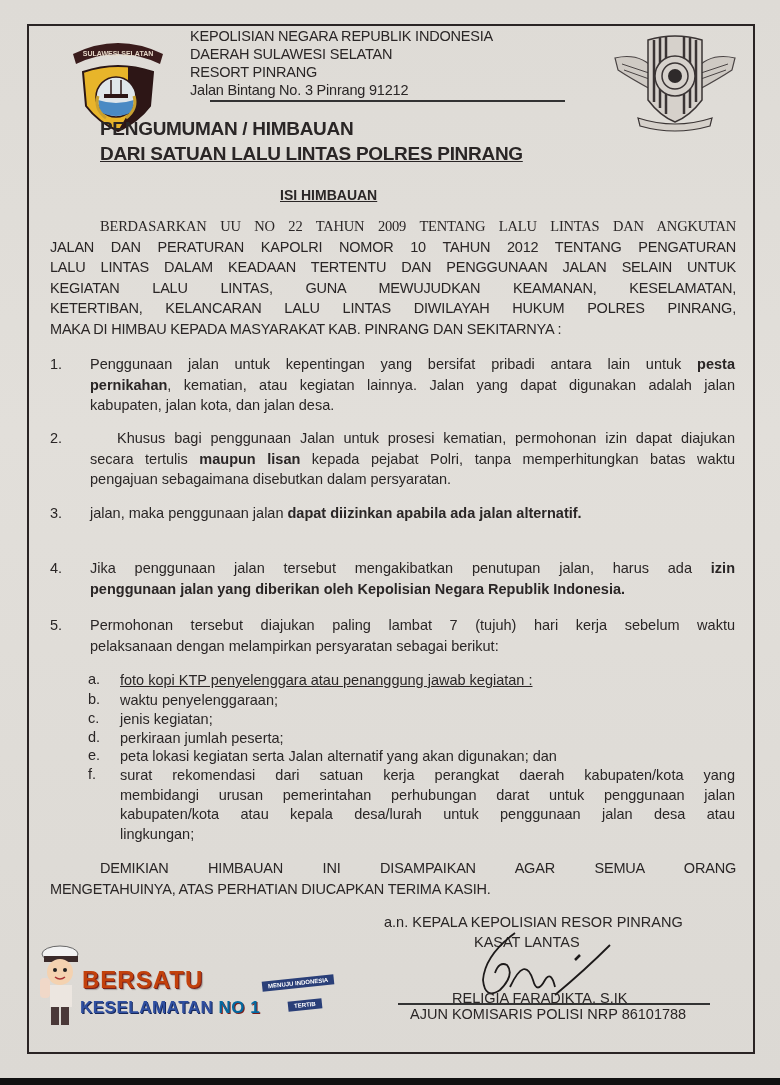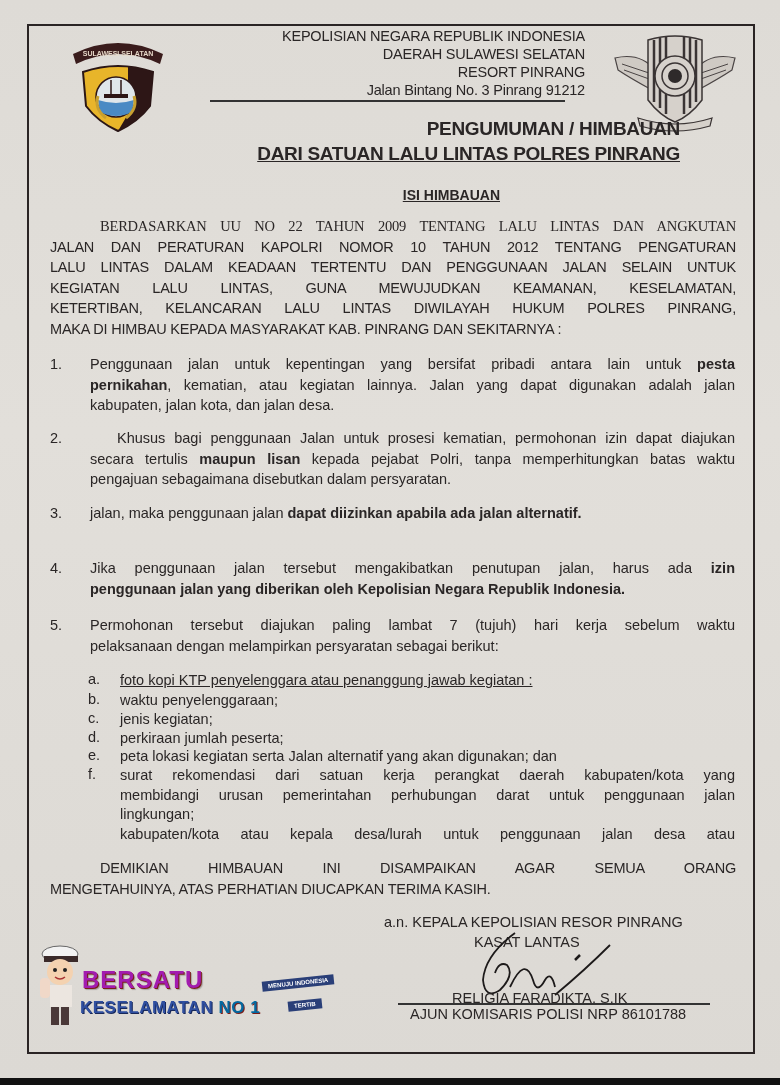--- a/index.html
+++ b/index.html
@@ -13,21 +13,21 @@
   .page-bg {
     position: absolute; left: 0; top: 0; width: 780px; height: 1078px;
     background: linear-gradient(180deg, #dedbd6 0%, #e2dfda 40%, #dcd9d4 100%);
   }
   .bottom-bar { position: absolute; left: 0; top: 1078px; width: 780px; height: 7px; background: #111; }
   .frame {
     position: absolute; left: 27px; top: 24px; width: 728px; height: 1030px;
     border: 2.5px solid #2a2424; box-sizing: border-box;
   }
   .abs { position: absolute; }
-  .center { text-align: right; }
+  .center { text-align: left; }
 
   .kop-line { font-size: 14.5px; line-height: 19.5px; letter-spacing: -0.2px; }
   .kop-rule { position: absolute; left: 210px; top: 100px; width: 355px; height: 1.5px; background: #333; }
 
   .title1 { font-size: 19px; font-weight: bold; letter-spacing: -0.3px; }
   .title2 { font-size: 19px; font-weight: bold; text-decoration: underline; letter-spacing: -0.3px; }
   .subtitle { font-size: 14px; font-weight: bold; text-decoration: underline; }
 
   .para { font-size: 14.5px; line-height: 20.6px; text-align: justify; text-align-last: left; letter-spacing: -0.2px; }
   .para .line { display: block; text-align: justify; text-align-last: justify; white-space: nowrap; }
@@ -38,21 +38,21 @@
   .item-text .line { display: block; text-align-last: justify; text-align: justify; white-space: nowrap; }
   .item-text .line.last { text-align-last: left; }
   b { font-weight: bold; }
 
   .sub-letter { font-size: 14.5px; }
   .sub-text { font-size: 14.5px; line-height: 19.5px; }
 
   .sig-text { font-size: 14.5px; }
   .sig-rule { position: absolute; left: 398px; top: 1003px; width: 312px; height: 1.5px; background: #333; }
 
-  .bersatu { font-size: 24px; font-weight: bold; color: #a21caf; letter-spacing: 1px; text-shadow: 1px 1px 0 #7a1d18, 2px 2px 1px rgba(0,0,0,0.25); }
+  .bersatu { font-size: 24px; font-weight: bold; color: #c2410c; letter-spacing: 1px; text-shadow: 1px 1px 0 #7a1d18, 2px 2px 1px rgba(0,0,0,0.25); }
   .kesel { font-size: 17px; font-weight: bold; color: #2f4fa0; letter-spacing: 0.5px; text-shadow: 1px 1px 0 #17285a; }
   .kesel-no { color: #0369a1; text-shadow: 1px 1px 0 #7a1d18; }
   .ribbon { font-size: 6px; font-weight: bold; color: #fff; background: #2a3f78; padding: 2px 6px; transform: rotate(-6deg); }
 </style>
 </head>
 <body>
 
 <div class="page-bg"></div>
 <div class="frame"></div>
 
@@ -163,22 +163,22 @@
       <span class="line last" style="text-align-last: left;">perkiraan jumlah peserta;</span>
     </div>
     <div class="abs sub-letter" style="left: 88px; top: 747px;">e.</div>
     <div class="abs sub-text item-text" style="left: 120px; top: 747px; width: 615px; line-height: 19.5px;">
       <span class="line last" style="text-align-last: left;">peta lokasi kegiatan serta Jalan alternatif yang akan digunakan; dan</span>
     </div>
     <div class="abs sub-letter" style="left: 88px; top: 766px;">f.</div>
     <div class="abs sub-text item-text" style="left: 120px; top: 766px; width: 615px; line-height: 19.5px;">
       <span class="line">surat rekomendasi dari satuan kerja perangkat daerah kabupaten/kota yang</span>
       <span class="line">membidangi urusan pemerintahan perhubungan darat untuk penggunaan jalan</span>
+      <span class="line">kabupaten/kota atau kepala desa/lurah untuk penggunaan jalan desa atau</span>
       <span class="line last">lingkungan;</span>
-      <span class="line">kabupaten/kota atau kepala desa/lurah untuk penggunaan jalan desa atau</span>
     </div>
   </div>
 
 <div class="abs para" style="left:50px; top:858px; width:686px;">
   <span class="line" style="padding-left:50px;">DEMIKIAN HIMBAUAN INI DISAMPAIKAN AGAR SEMUA ORANG</span>
   <span class="line last">MENGETAHUINYA, ATAS PERHATIAN DIUCAPKAN TERIMA KASIH.</span>
 </div>
 
 <div class="abs sig-text" style="left:384px; top:914px;">a.n. KEPALA KEPOLISIAN RESOR PINRANG</div>
 <div class="abs sig-text" style="left:474px; top:934px;">KASAT LANTAS</div>

